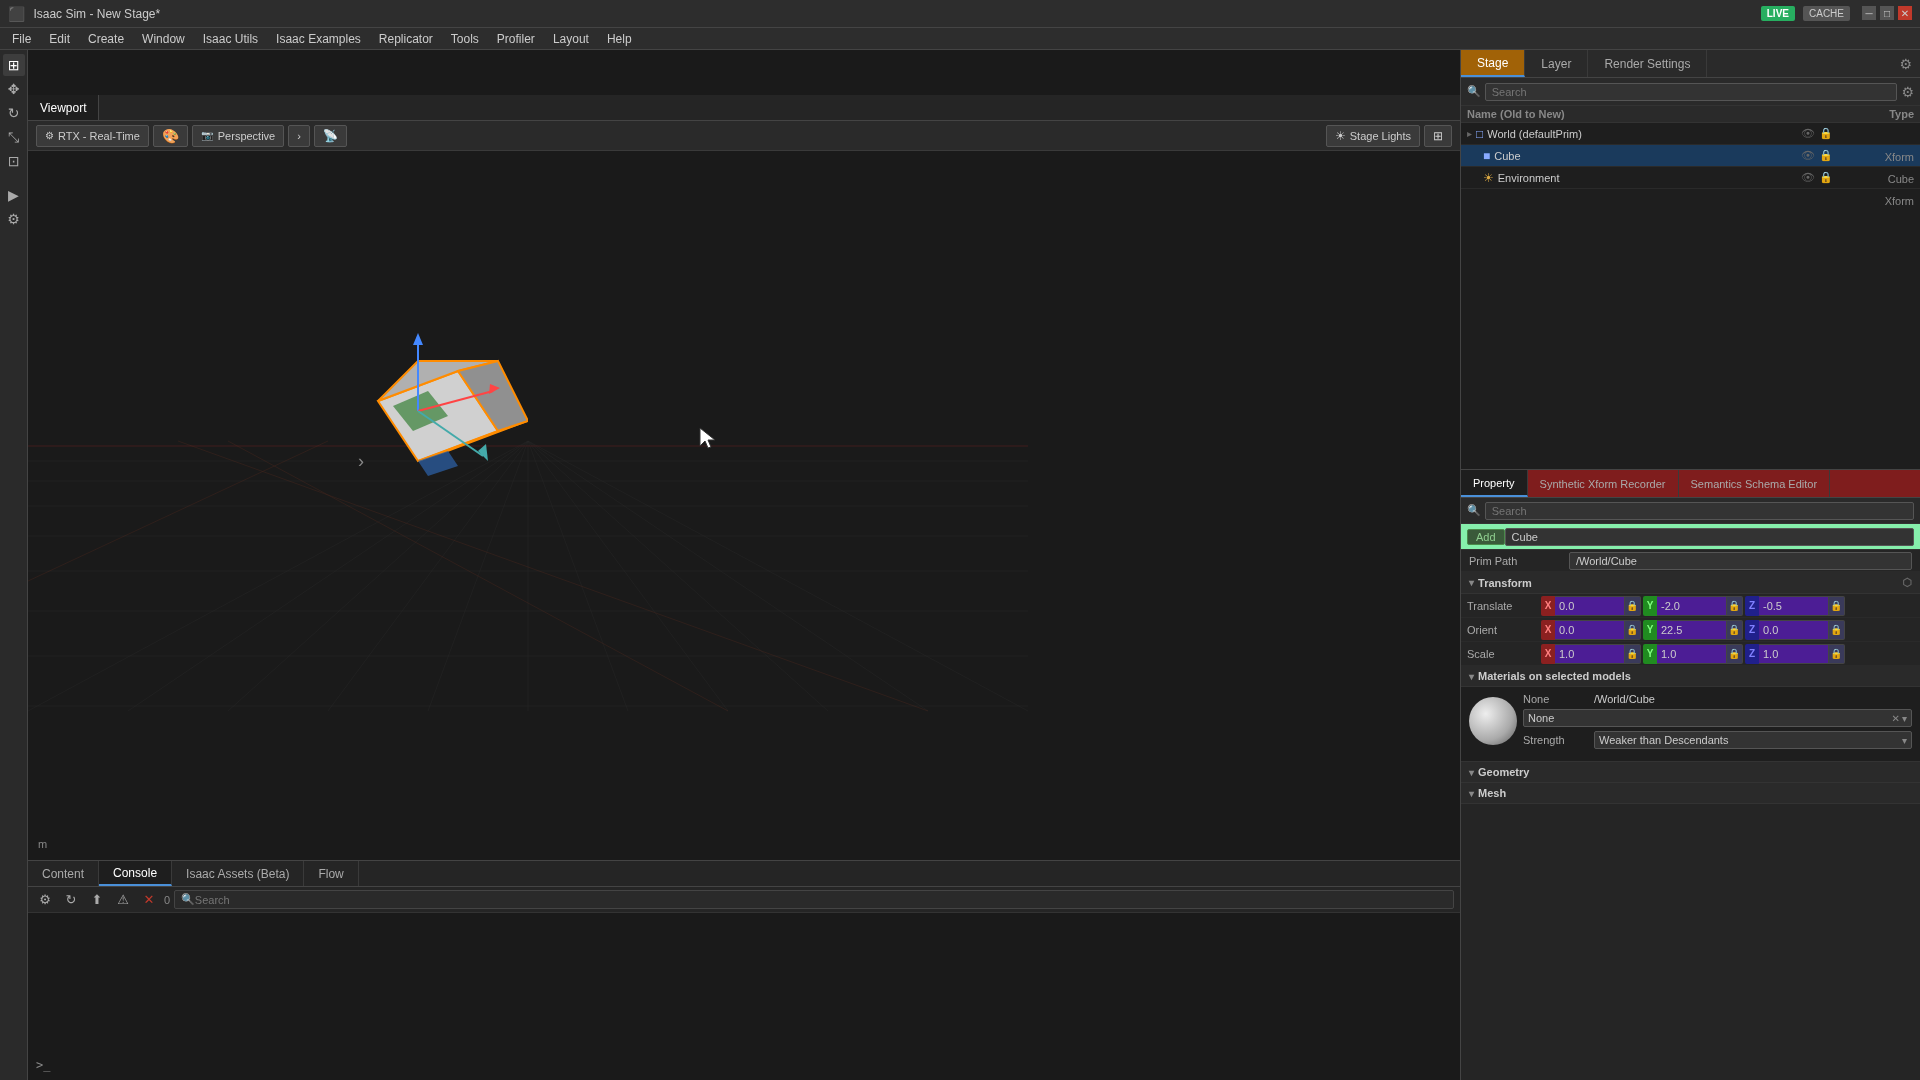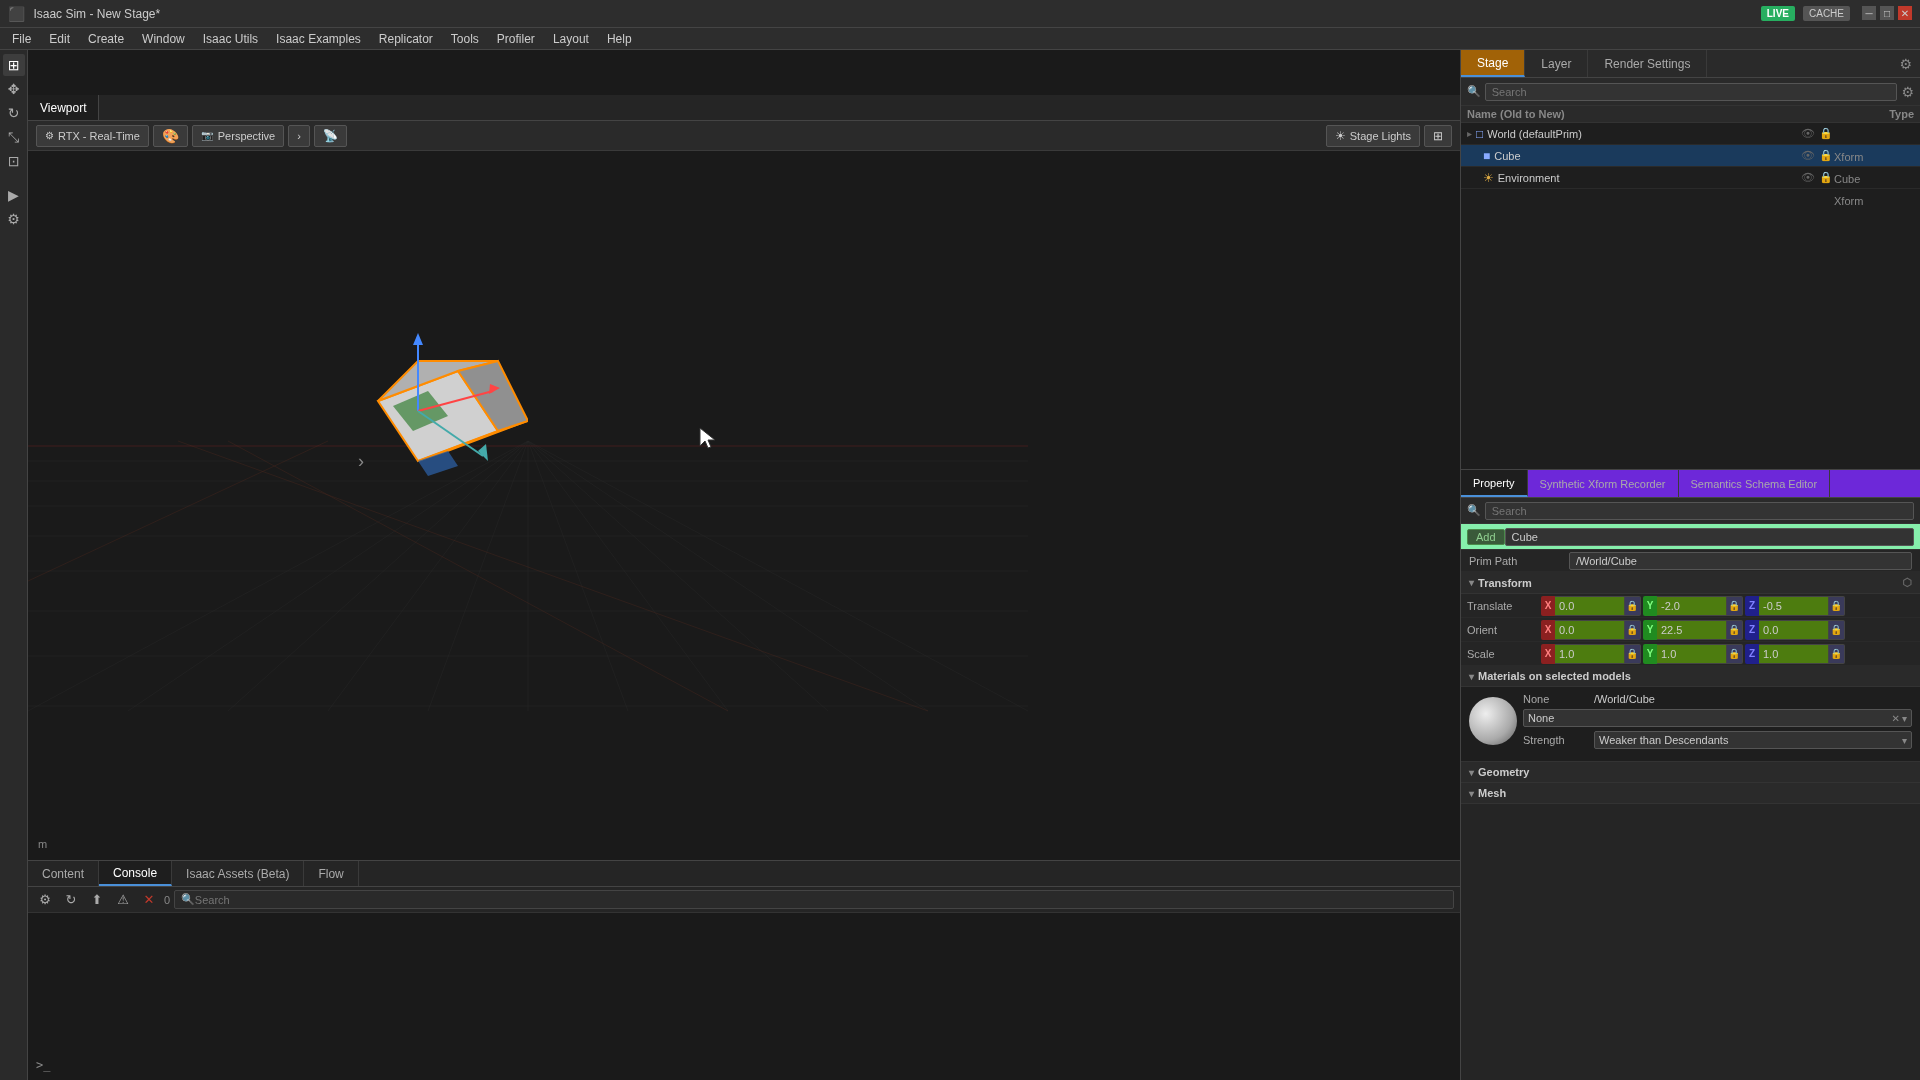--- a/index.html
+++ b/index.html
@@ -350,36 +350,37 @@
     .stage-row.selected { background: #1a3a5c; }
     .stage-row .row-name {
       flex: 1;
       display: flex;
       align-items: center;
       gap: 4px;
       font-size: 11px;
     }
     .stage-row .row-type {
       width: 80px;
+      text-align: right;
       font-size: 11px;
       color: #888;
       margin-top: 47px;
     }
     .row-indent { margin-left: 16px; }
 
     
     .property-panel {
       flex: 1;
       display: flex;
       flex-direction: column;
       overflow: hidden;
     }
     .property-tabs {
       height: 28px;
-      background: #6d28d9;
+      background: #7f1d1d;
       display: flex;
       align-items: center;
       border-bottom: 1px solid #444;
       flex-shrink: 0;
     }
     .property-tab {
       padding: 4px 12px;
       font-size: 11px;
       color: #aaa;
       cursor: pointer;
@@ -501,21 +502,21 @@
       width: 14px; height: 20px;
       display: flex; align-items: center; justify-content: center;
       font-size: 10px; font-weight: bold;
       border-radius: 2px 0 0 2px;
       flex-shrink: 0;
     }
     .axis-x { background: #8B2020; color: #ff8080; }
     .axis-y { background: #208B20; color: #80ff80; }
     .axis-z { background: #20208B; color: #8080ff; }
     .axis-input {
-      background: #4d7c0f;
+      background: #4c1d95;
       border: 1px solid #444;
       border-left: none;
       color: #ccc;
       font-size: 11px;
       padding: 2px 4px;
       width: 70px;
       outline: none;
       height: 20px;
     }
     .axis-end-btn {

